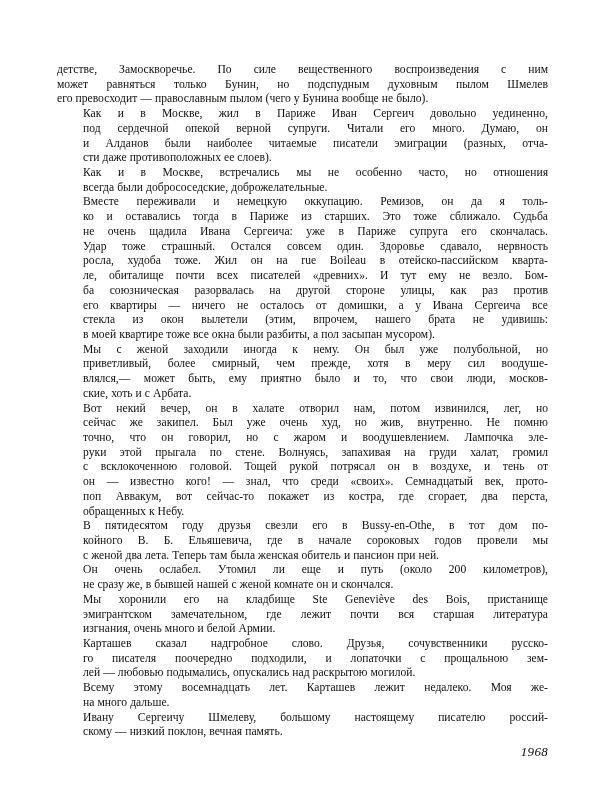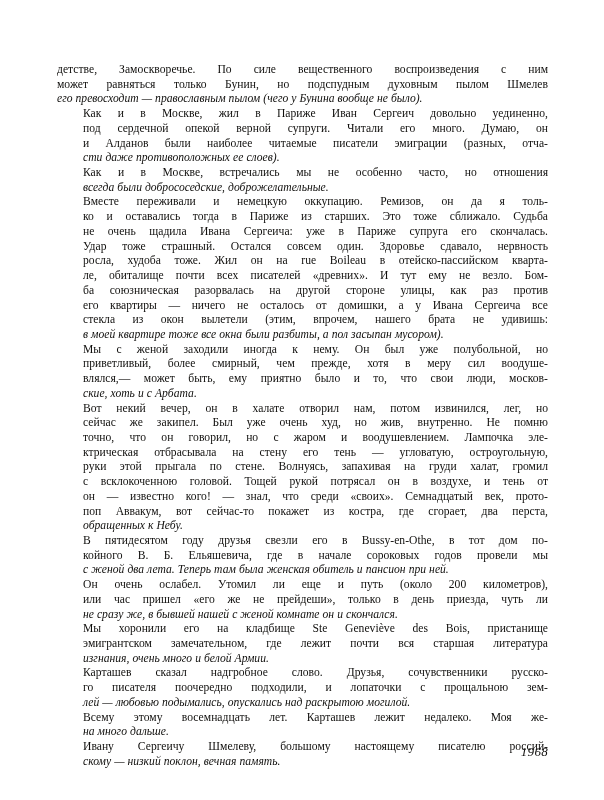--- a/index.html
+++ b/index.html
@@ -49,21 +49,20 @@
 
   
   .ln {
     display: block;
     text-align: justify;
     text-align-last: justify;
     white-space: pre-wrap;
   }
   .ln.last {
     text-align-last: left;
-    font-style: italic;
   }
   .ln.first-indent {
     text-indent: 26px;
   }
 
   #year {
     position: absolute;
     left: 57px;
     top: 744px;
     width: 491px;
@@ -110,35 +109,33 @@
       <p class="para">
         <span class="ln first-indent">Мы с женой заходили иногда к нему. Он был уже полубольной, но</span>
         <span class="ln">приветливый, более смирный, чем прежде, хотя в меру сил воодуше-</span>
         <span class="ln">влялся,— может быть, ему приятно было и то, что свои люди, москов-</span>
         <span class="ln last">ские, хоть и с Арбата.</span>
       </p>
       <p class="para">
         <span class="ln first-indent">Вот некий вечер, он в халате отворил нам, потом извинился, лег, но</span>
         <span class="ln">сейчас же закипел. Был уже очень худ, но жив, внутренно. Не помню</span>
         <span class="ln">точно, что он говорил, но с жаром и воодушевлением. Лампочка эле-</span>
-        <span class="ln">ктрическая отбрасывала на стену его тень — угловатую, остроугольную,</span>
         <span class="ln">руки этой прыгала по стене. Волнуясь, запахивая на груди халат, громил</span>
         <span class="ln">с всклокоченною головой. Тощей рукой потрясал он в воздухе, и тень от</span>
         <span class="ln">он — известно кого! — знал, что среди «своих». Семнадцатый век, прото-</span>
         <span class="ln">поп Аввакум, вот сейчас-то покажет из костра, где сгорает, два перста,</span>
         <span class="ln last">обращенных к Небу.</span>
       </p>
       <p class="para">
         <span class="ln first-indent">В пятидесятом году друзья свезли его в Bussy-en-Othe, в тот дом по-</span>
         <span class="ln">койного В. Б. Ельяшевича, где в начале сороковых годов провели мы</span>
         <span class="ln last">с женой два лета. Теперь там была женская обитель и пансион при ней.</span>
       </p>
       <p class="para">
         <span class="ln first-indent">Он очень ослабел. Утомил ли еще и путь (около 200 километров),</span>
-        <span class="ln">или час пришел «его же не прейдеши», только в день приезда, чуть ли</span>
         <span class="ln last">не сразу же, в бывшей нашей с женой комнате он и скончался.</span>
       </p>
       <p class="para">
         <span class="ln first-indent">Мы хоронили его на кладбище Ste Geneviève des Bois, пристанище</span>
         <span class="ln">эмигрантском замечательном, где лежит почти вся старшая литература</span>
         <span class="ln last">изгнания, очень много и белой Армии.</span>
       </p>
       <p class="para">
         <span class="ln first-indent">Карташев сказал надгробное слово. Друзья, сочувственники русско-</span>
         <span class="ln">го писателя поочередно подходили, и лопаточки с прощальною зем-</span>

